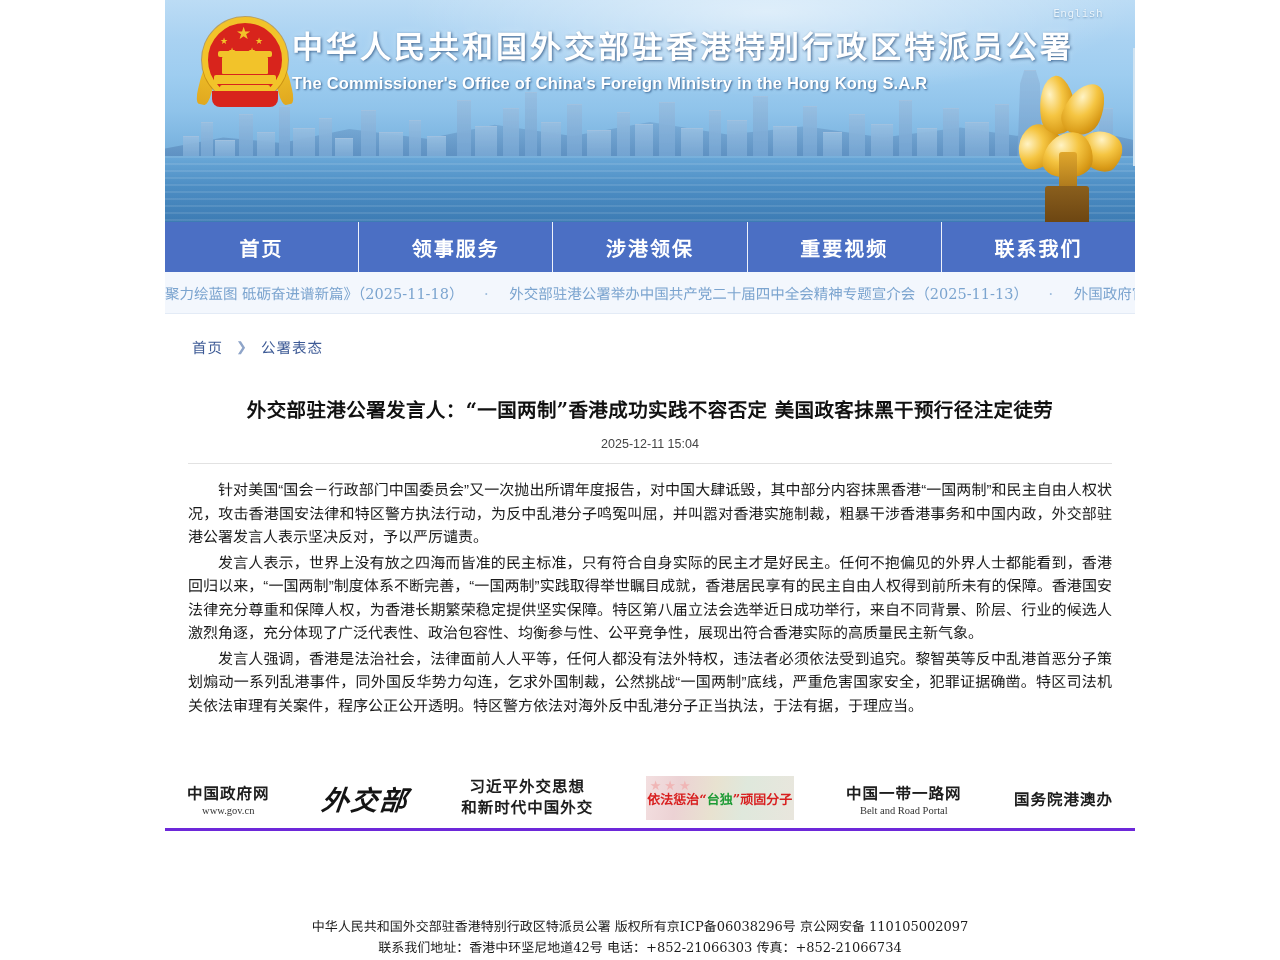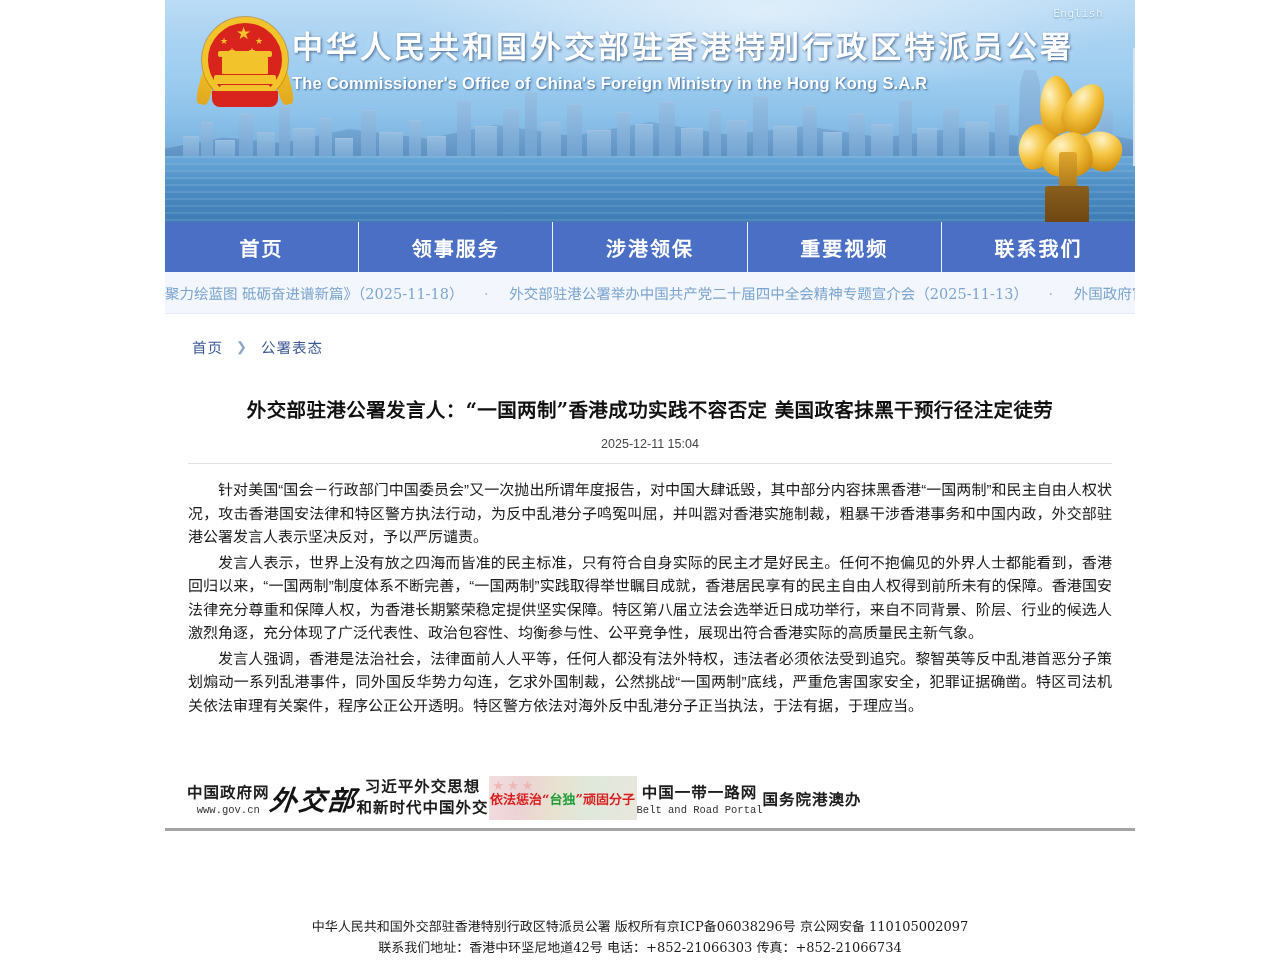--- a/index.html
+++ b/index.html
@@ -306,35 +306,35 @@
   }
   .art-body p {
     margin: 0 0 0.2em 0;
     text-indent: 2em;
   }
 
   
   .logo-strip {
     margin-top: 52px;
     width: 970px; height: 62px;
-    display: flex; align-items: center; 
+    display: flex; align-items: center; justify-content: space-between;
     padding: 0 22px;
-    border-bottom: 3px solid #a3a3a3;
+    border-bottom: 3px solid #6d28d9;
   }
   .logo-cell {
     display: flex; flex-direction: column; align-items: center; justify-content: center;
     cursor: pointer;
   }
   .logo-cell .l-cn {
     font-family: "DejaVu Serif", "Liberation Serif", serif;
     font-weight: bold; font-size: 15.5px; color: #1d1d1d; letter-spacing: 1px;
     white-space: nowrap;
   }
   .logo-cell .l-en {
-    font-family: Liberation Mono, monospace;
+    font-family: Liberation Serif, serif;
     font-size: 10.5px; color: #333333; margin-top: 2px; white-space: nowrap;
   }
   .logo-cell.two-line .l-cn { line-height: 1.35; }
 
   .calligraphy {
     font-family: "DejaVu Serif", "Liberation Serif", serif;
     font-size: 27px; font-weight: bold; color: #141414;
     font-style: italic; letter-spacing: 2px;
     transform: skewX(-6deg);
   }

